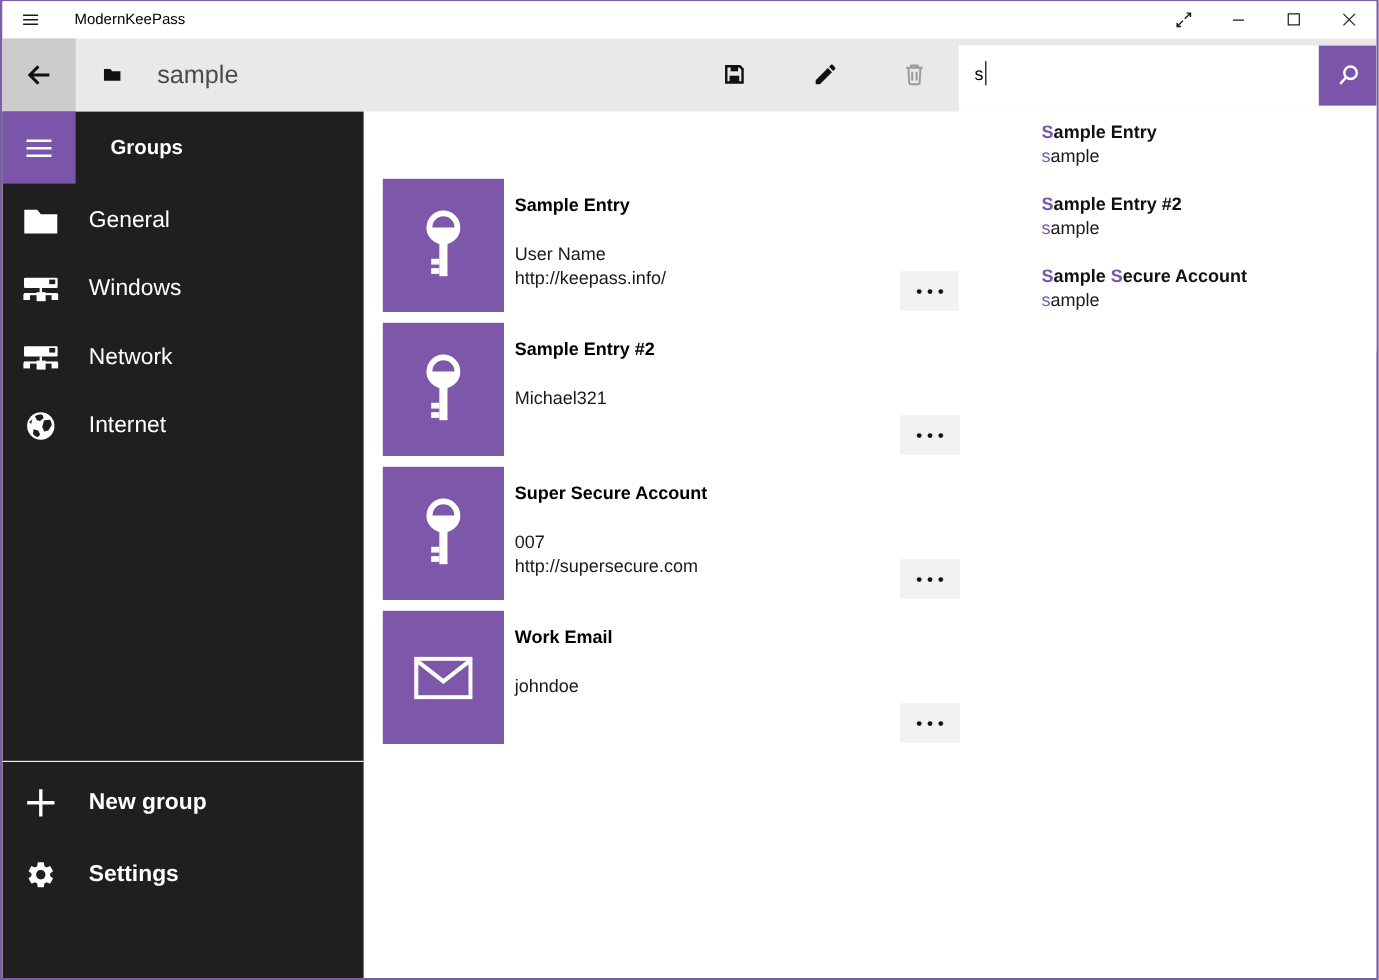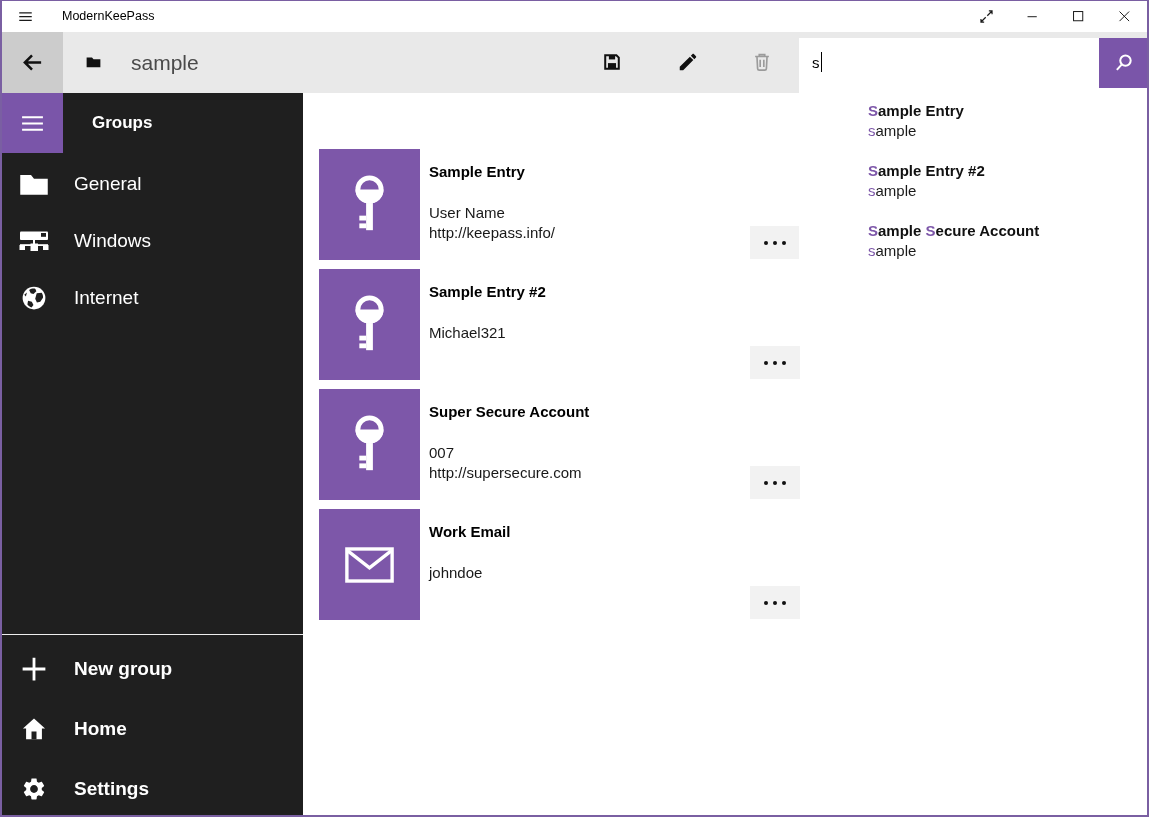--- a/index.html
+++ b/index.html
@@ -207,49 +207,54 @@
               <rect x="1" y="14.2" width="28" height="1.8" fill="currentColor"></rect>
               <rect x="11.5" y="13.5" width="7.5" height="7.5" fill="currentColor"></rect>
               <rect x="0.5" y="15" width="5.5" height="5" fill="currentColor"></rect>
               <rect x="24" y="15" width="5.5" height="5" fill="currentColor"></rect>
             </svg>
           </span>
           <span class="sb-label">Windows</span>
         </div>
         <div class="sb-item">
           <span class="icon sb-icon">
+            <svg viewBox="0 0 30 22">
+              <rect x="1" y="1.5" width="28" height="8.5" rx="1" fill="currentColor"></rect>
+              <rect x="22" y="3" width="5" height="3.8" fill="#1f1f1f"></rect>
+              <rect x="14" y="10" width="2" height="5" fill="currentColor"></rect>
+              <rect x="1" y="14.2" width="28" height="1.8" fill="currentColor"></rect>
+              <rect x="11.5" y="13.5" width="7.5" height="7.5" fill="currentColor"></rect>
+              <rect x="0.5" y="15" width="5.5" height="5" fill="currentColor"></rect>
+              <rect x="24" y="15" width="5.5" height="5" fill="currentColor"></rect>
+            </svg>
+          </span>
+          <span class="sb-label">Network</span>
+        </div>
+        <div class="sb-item">
+          <span class="icon sb-icon">
             <svg viewBox="0 0 24 24">
               <circle cx="12" cy="12" r="10.5" fill="currentColor"></circle>
               <path d="M7.5 4.5c2-1.3 4.5-1.6 5.8-.9l.9 2.2-2.7 2.4-2.5-.6-1.5-3.1z" fill="#1f1f1f"></path>
               <path d="M14.5 7.5l4.6-.4c1 1.4 1.4 3 1.2 4.6l-2.5 3.8-3.1.7-1.6-3.4 1.4-5.3z" fill="#1f1f1f"></path>
               <path d="M6.5 14.5l3.5 1 1.5 3-1.8 2.2c-1.5-.5-2.8-1.4-3.8-2.7l.6-3.5z" fill="#1f1f1f"></path>
               <path d="M3 9l2.5-2-1 3.5L3 9z" fill="#1f1f1f"></path>
             </svg>
           </span>
           <span class="sb-label">Internet</span>
         </div>
       </div>
     <div class="sb-divider"></div>
     <div class="sb-footer" id="sb-footer">
         <div class="sb-item">
           <span class="icon sb-icon">
             <svg viewBox="0 0 24 24" stroke="currentColor" stroke-width="2.6">
               <path d="M12 1.5v21M1.5 12h21"></path>
             </svg>
           </span>
           <span class="sb-label">New group</span>
-        </div>
-        <div class="sb-item">
-          <span class="icon sb-icon">
-            <svg viewBox="0 0 24 24">
-              <path d="M12 2.2 1.8 11.5h2.9v10h14.6v-10h2.9z" fill="currentColor"></path>
-              <rect x="9.7" y="14.3" width="4.6" height="7.2" fill="#1f1f1f"></rect>
-            </svg>
-          </span>
-          <span class="sb-label">Home</span>
         </div>
         <div class="sb-item">
           <span class="icon sb-icon">
             <svg viewBox="0 0 24 24">
               <path fill="currentColor" d="M19.14 12.94c.04-.3.06-.61.06-.94 0-.32-.02-.64-.07-.94l2.03-1.58c.18-.14.23-.41.12-.61l-1.92-3.32c-.12-.22-.37-.29-.59-.22l-2.39.96c-.5-.38-1.03-.7-1.62-.94L14.4 2.81c-.04-.24-.24-.41-.48-.41h-3.84c-.24 0-.43.17-.47.41L9.25 5.35c-.59.24-1.13.57-1.62.94L5.24 5.33c-.22-.08-.47 0-.59.22L2.74 8.87c-.12.21-.08.47.12.61l2.03 1.58c-.05.3-.09.63-.09.94s.02.64.07.94l-2.03 1.58c-.18.14-.23.41-.12.61l1.92 3.32c.12.22.37.29.59.22l2.39-.96c.5.38 1.03.7 1.62.94l.36 2.54c.05.24.24.41.48.41h3.84c.24 0 .44-.17.47-.41l.36-2.54c.59-.24 1.13-.56 1.62-.94l2.39.96c.22.08.47 0 .59-.22l1.92-3.32c.12-.22.07-.47-.12-.61l-2.01-1.58zM12 15.6c-1.98 0-3.6-1.62-3.6-3.6s1.62-3.6 3.6-3.6 3.6 1.62 3.6 3.6-1.62 3.6-3.6 3.6z"></path>
             </svg>
           </span>
           <span class="sb-label">Settings</span>
         </div>
       </div>

